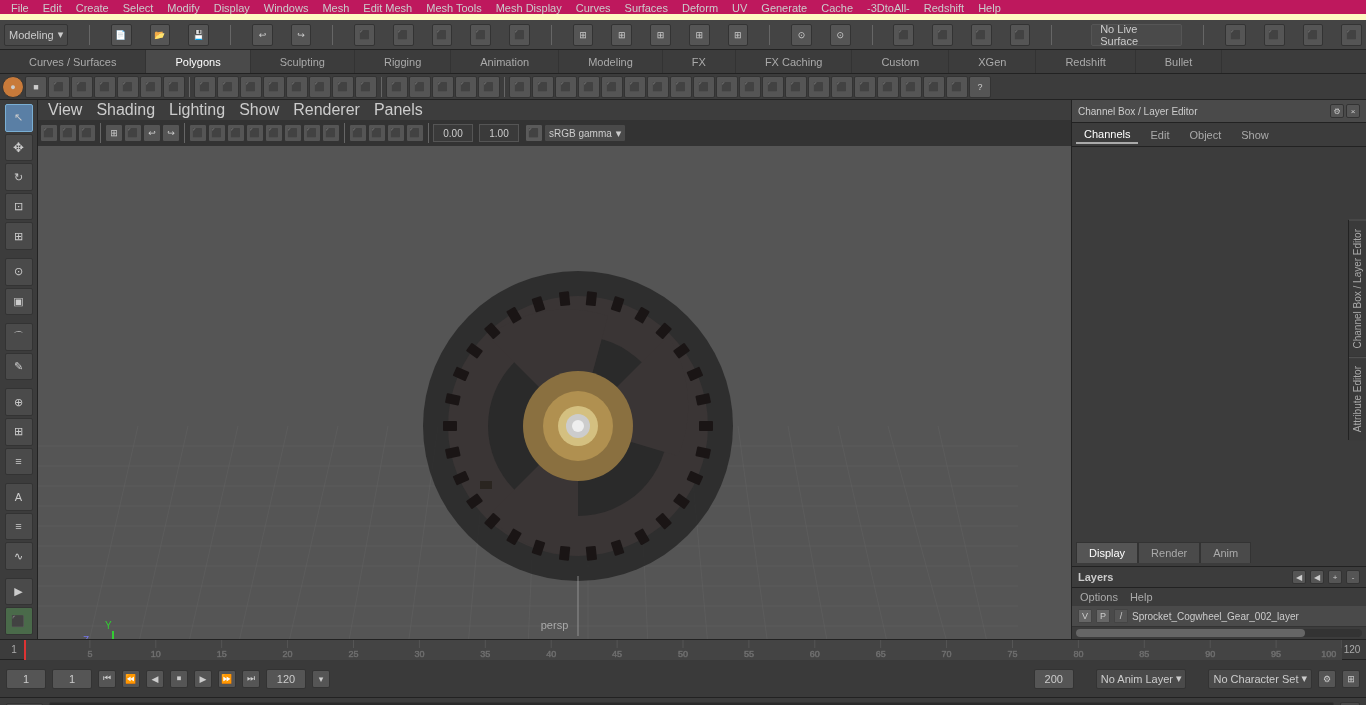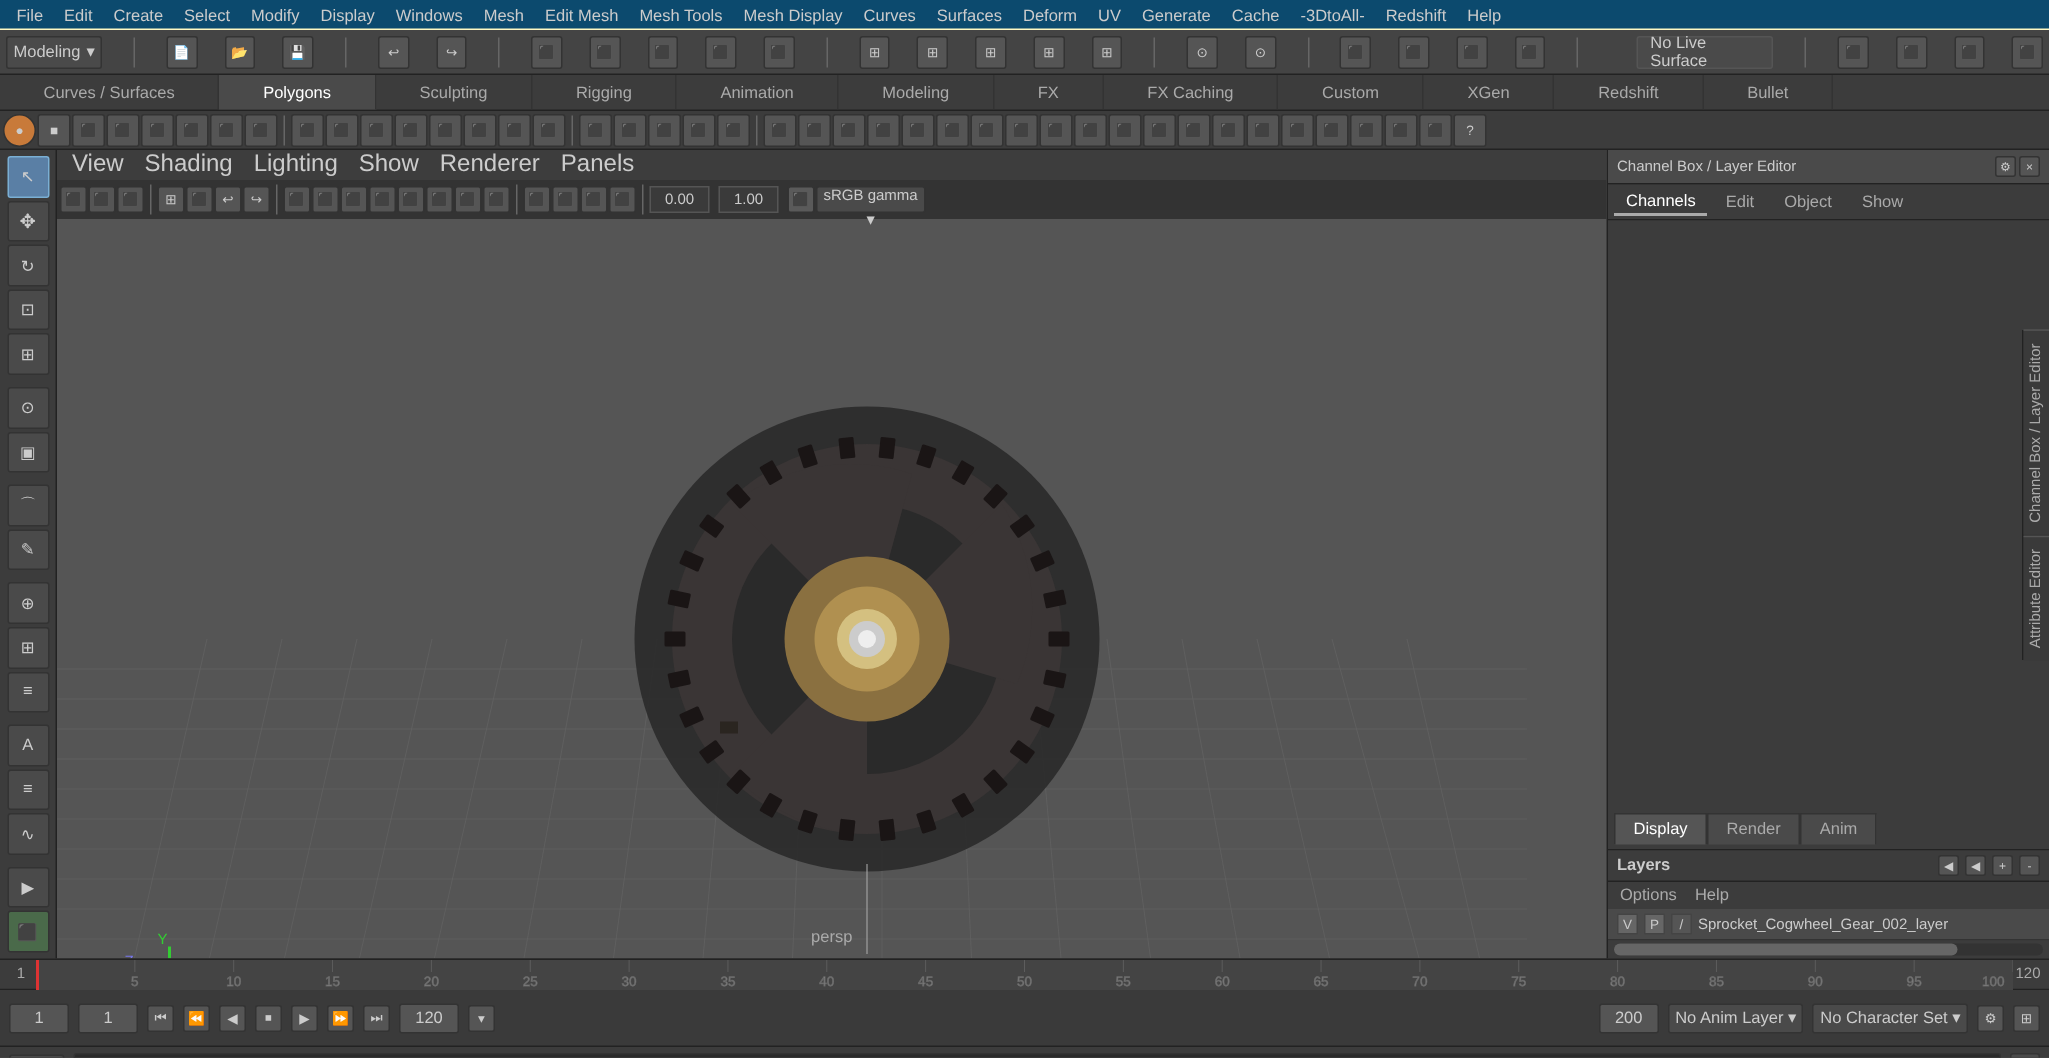--- a/index.html
+++ b/index.html
@@ -10,24 +10,24 @@
       font-family: 'Arial', sans-serif;
       font-size: 11px;
       color: #cccccc;
       overflow: hidden;
       user-select: none;
     }
 
     
     #menu-bar {
       display: flex;
-      align-items: flex-end;
+      align-items: flex-start;
       height: 20px;
-      background: #0c4a6e;
-      border-bottom: 1px solid #fef9c3;
+      background: #be185d;
+      border-bottom: 6px solid #fef9c3;
       padding: 0 4px;
     }
     .menu-item {
       padding: 2px 7px;
       cursor: pointer;
       font-size: 11px;
       color: #cccccc;
       white-space: nowrap;
     }
 
@@ -395,20 +395,21 @@
       background: #4a4a4a;
       border: 1px solid #333;
       border-radius: 2px;
       padding: 0 4px;
       color: #ccc;
       font-size: 11px;
       display: flex;
       align-items: center;
       gap: 3px;
       cursor: pointer;
+      margin-left: 16px;
     }
     .bb-spacer { flex: 1; }
 
     
     #mel-bar {
       height: 28px;
       background: #3c3c3c;
       border-top: 1px solid #222;
       display: flex;
       align-items: center;
@@ -676,21 +677,21 @@
       <div class="tb-btn" style="width:18px;height:18px;">⬛</div>
       <div class="tb-btn" style="width:18px;height:18px;">⬛</div>
       <div class="tb-btn" style="width:18px;height:18px;">⬛</div>
       <div class="tb-sep"></div>
 
       <input type="text" style="width: 40px; height: 18px; background: rgb(58, 58, 58); border: 1px solid rgb(85, 85, 85); color: rgb(204, 204, 204); font-size: 10px; text-align: center;" value="0.00">
       <div style="width:4px;"></div>
       <input type="text" style="width: 40px; height: 18px; background: rgb(58, 58, 58); border: 1px solid rgb(85, 85, 85); color: rgb(204, 204, 204); font-size: 10px; text-align: center;" value="1.00">
       <div style="width:4px;"></div>
       <div class="tb-btn" style="width:18px;height:18px;background:#5a5a5a;">⬛</div>
-      <div class="tb-dropdown" style="height:18px;flex-direction:column;">
+      <div class="tb-dropdown" style="height:18px;">
         <span style="font-size:10px;">sRGB gamma</span>
         <span>▾</span>
       </div>
     </div>
 
     <div id="viewport-content">
       <svg width="100%" height="100%" xmlns="http://www.w3.org/2000/svg">
 
         <rect width="100%" height="100%" fill="#555555"></rect>
 

